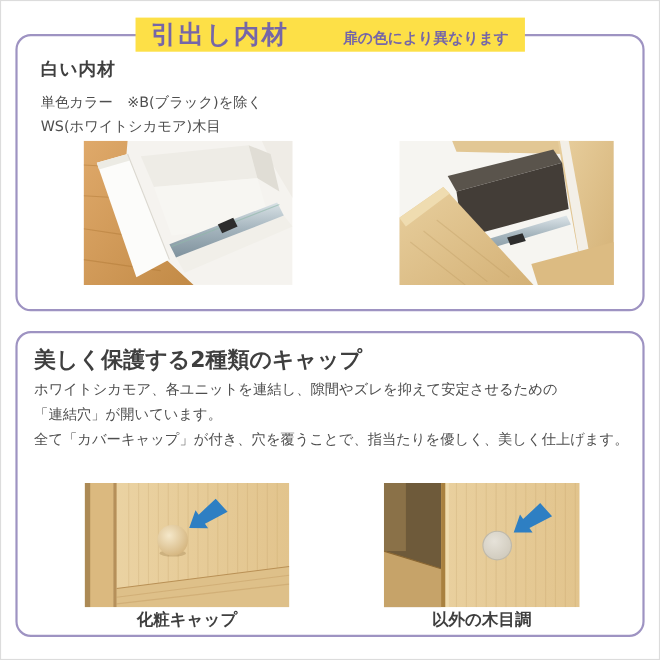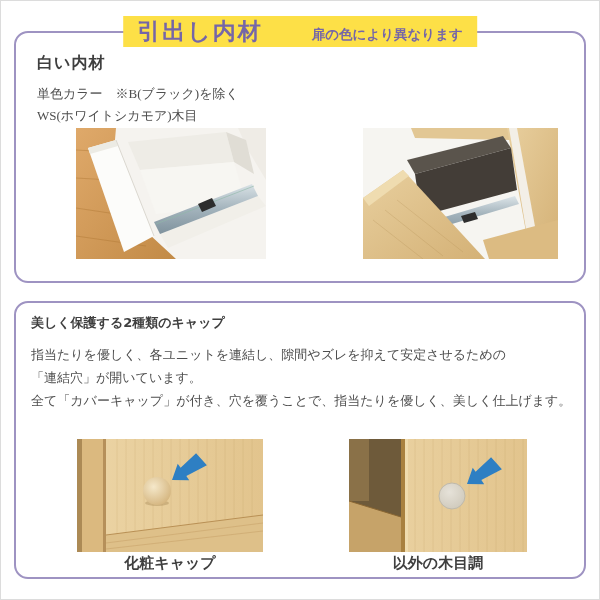--- a/index.html
+++ b/index.html
@@ -21,35 +21,35 @@
 
   .sec-title{position:absolute;left:50%;transform:translateX(-50%);
              background:#fde047;padding:0 14px;white-space:nowrap;z-index:3;
              color:var(--accent-purple);display:flex;align-items:baseline;gap:10px;}
   .sec-title-1{top:15px;}
   .sec-title-2{top:286px;}
   .title-main{font-size:23px;font-weight:bold;letter-spacing:2px;}
   .title-main-2{font-size:20px;font-weight:bold;letter-spacing:1px;}
   .title-sub{font-size:13.5px;font-weight:bold;margin-left:39px;}
 
-  .col{position:absolute;z-index:2;font-family:Liberation Serif, serif;}
+  .col{position:absolute;z-index:2;}
   .col-left{left:36px;top:52px;}
   .col-right{left:312px;top:52px;}
   .col-heading{font-size:16px;font-weight:bold;color:var(--heading-text);
                letter-spacing:1px;margin-bottom:9px;white-space:nowrap;}
   .col-line{font-size:13px;line-height:22px;color:var(--body-text);white-space:nowrap;}
 
   .photo{position:absolute;z-index:2;display:block;}
   .photo-drawer-white{left:75px;top:127px;}
   .photo-drawer-dark{left:362px;top:127px;}
   .photo-cap-left{left:76px;top:438px;}
   .photo-cap-right{left:348px;top:438px;}
 
   .s2-heading{position:absolute;left:30px;top:313px;z-index:2;
-              font-size:13px;font-weight:bold;color:var(--heading-text);white-space:nowrap;}
+              font-size:20px;font-weight:bold;color:var(--heading-text);white-space:nowrap;}
   .s2-body{position:absolute;left:30px;top:342px;z-index:2;}
   .s2-line{font-size:13px;line-height:23px;color:var(--body-text);white-space:nowrap;}
 
   .cap-label{position:absolute;z-index:2;text-align:center;font-size:15px;
              font-weight:600;color:var(--heading-text);white-space:nowrap;}
   .cap-label-left{left:76px;top:553px;width:186px;}
   .cap-label-right{left:348px;top:553px;width:178px;}
 </style>
 </head>
 <body>
@@ -123,21 +123,21 @@
     <polygon points="0,70 40,42 46,48 6,78" fill="#efdcb0"></polygon>
     <path d="M10 92L60 131M22 82L80 128M34 72L100 124" stroke="#b08c50" opacity=".25" fill="none"></path>
   </svg>
 
   <div class="frame-box box2"></div>
 
 
   <div class="s2-heading">美しく保護する2種類のキャップ</div>
 
   <div class="s2-body">
-    <div class="s2-line">指当たりを優しく、各ユニットを連結し、隙間やズレを抑えて安定させるための</div>
+    <div class="s2-line">ホワイトシカモア、各ユニットを連結し、隙間やズレを抑えて安定させるための</div>
     <div class="s2-line">「連結穴」が開いています。</div>
     <div class="s2-line">全て「カバーキャップ」が付き、穴を覆うことで、指当たりを優しく、美しく仕上げます。</div>
   </div>
 
   <svg class="photo photo-cap-left" width="186" height="113" viewBox="0 0 186 113">
     <defs>
       <linearGradient id="oakB" x1="0" y1="0" x2="1" y2="0">
         <stop offset="0" stop-color="#ecd5a6"></stop>
           <stop offset="1" stop-color="#e2c48d"></stop>
       </linearGradient>

